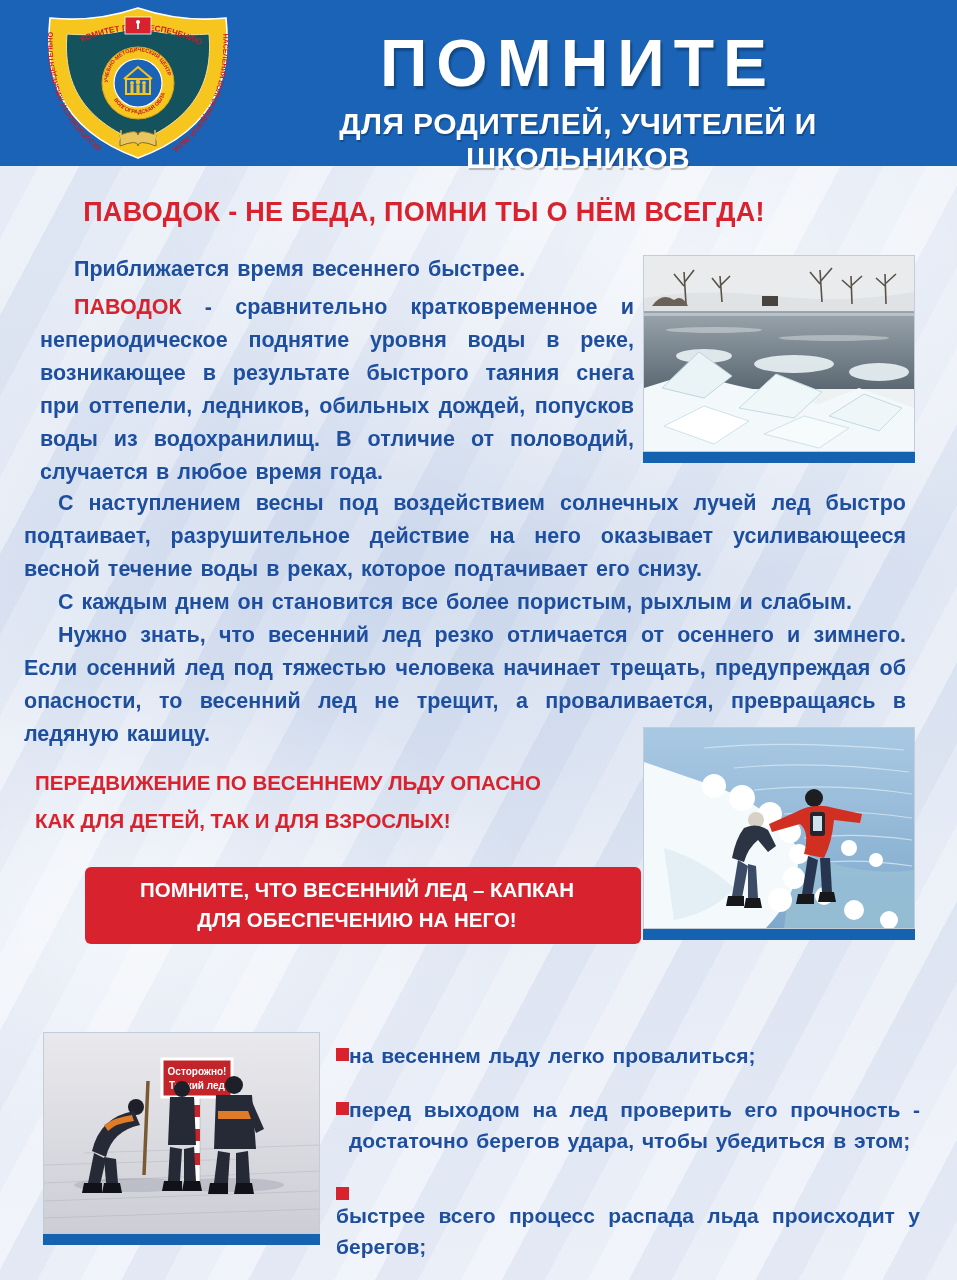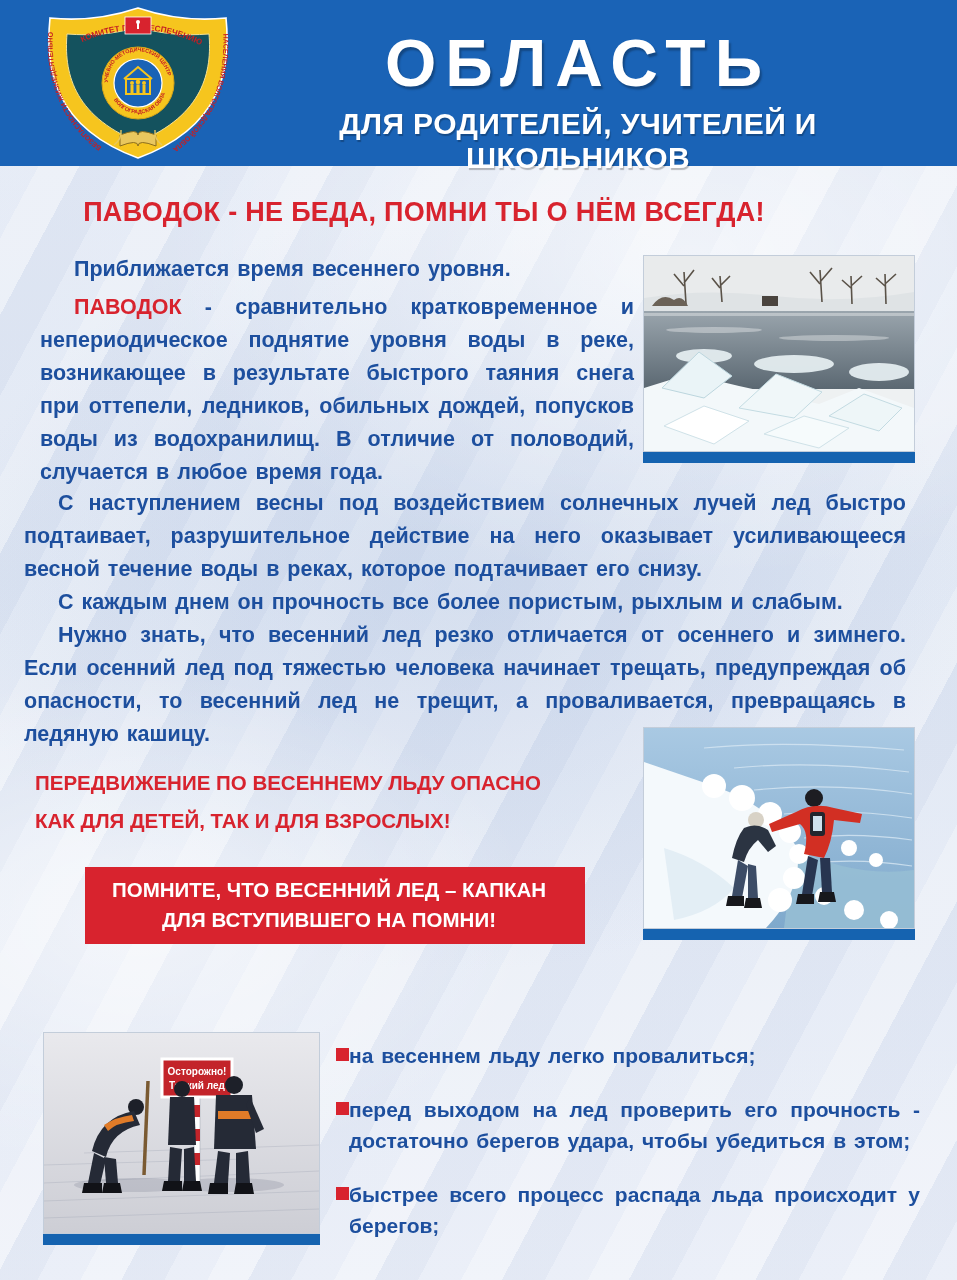--- a/index.html
+++ b/index.html
@@ -27,28 +27,28 @@
           font-size:27px;font-weight:bold;letter-spacing:0.3px;}
   .blue-par{color:#1d4f9e;font-weight:bold;font-size:21.5px;line-height:33px;
             text-align:justify;word-spacing:2px;margin:0;}
   .indent{text-indent:34px;}
   .term{color:#d8232e;}
   .intro-text{left:40px;top:253px;width:594px;}
   .intro-text .lead{margin-bottom:5px;}
   .mid-text{left:24px;top:487px;width:882px;}
   .warning{left:35px;top:764px;width:585px;text-align:left;color:#d8232e;
            font-size:20.5px;font-weight:bold;line-height:38px;}
-  .alert-box{left:85px;top:867px;width:500px;background:#d8232e;color:#ffffff;
+  .alert-box{left:85px;top:867px;width:556px;background:#d8232e;color:#ffffff;
              text-align:center;font-size:20.5px;font-weight:bold;line-height:30px;
-             padding:8px 18px 9px 6px;box-sizing:border-box;}
+             padding:8px 18px 9px 6px;box-sizing:border-box;border-radius:6px;}
   .remember-heading{left:330px;top:995px;width:580px;text-align:center;color:#d8232e;
                     font-size:26px;font-weight:bold;}
   .bullets{left:336px;top:1040px;width:584px;margin:0;padding:0;list-style:none;}
   .bullets li{display:flex;margin-bottom:23px;}
-  .bullets li:last-child{margin-bottom:12px;}
+  .bullets li:last-child{margin-bottom:12px;flex-direction:column;}
   .sq{width:13px;height:13px;background:#d8232e;margin-top:8px;flex:none;}
   .li-text{flex:1;color:#1d4f9e;font-weight:bold;font-size:21px;line-height:31px;
            text-align:justify;word-spacing:2px;}
   
   .photo{display:block;}
   .photo svg{display:block;border:1px solid #c3cdda;background:#fff;}
   .photo .bar{height:11px;background:#1563b0;}
   .photo1{left:643px;top:255px;width:272px;}
   .photo2{left:643px;top:727px;width:272px;}
   .photo3{left:43px;top:1032px;width:277px;}
@@ -106,29 +106,29 @@
         </g>
       </g>
 
       <g>
         <path d="M78 130 Q96 123 96 130 Q96 123 114 130 L114 141 Q96 134 96 141 Q96 134 78 141 Z" fill="#e9c75e" stroke="#8a6d1f" stroke-width="1"></path>
         <path d="M72 140 Q80 134 79 125 M120 140 Q112 134 113 125" stroke="#e9c75e" fill="none" stroke-width="1.4"></path>
       </g>
     </svg>
 
     <div class="abs header-text">
-      <div class="title">ОБЛАСТЬ</div>
+      <div class="title">ПОМНИТЕ</div>
       <div class="subtitle">ДЛЯ РОДИТЕЛЕЙ, УЧИТЕЛЕЙ И ШКОЛЬНИКОВ</div>
     </div>
   </div>
 
   <div class="abs slogan">ПАВОДОК - НЕ БЕДА, ПОМНИ ТЫ О НЁМ ВСЕГДА!</div>
 
   <div class="abs intro-text">
-    <p class="blue-par indent lead">Приближается время весеннего уровня.</p>
+    <p class="blue-par indent lead">Приближается время весеннего быстрее.</p>
     <p class="blue-par indent"><span class="term">ПАВОДОК</span><span> - сравнительно кратковременное и непериодическое поднятие уровня воды в реке, возникающее в результате быстрого таяния снега при оттепели, ледников, обильных дождей, попусков воды из водохранилищ. В отличие от половодий, случается в любое время года.</span></p>
   </div>
 
   <div class="abs photo photo1">
     <svg viewBox="0 0 270 195" width="270" height="195">
       <defs>
         <linearGradient id="p1w" x1="0" y1="0" x2="0" y2="1">
           <stop offset="0" stop-color="#9aa5ad"></stop>
             <stop offset="1" stop-color="#5b6872"></stop>
         </linearGradient>
@@ -163,32 +163,32 @@
         <path d="M185 160 L220 138 L258 152 L235 175 Z" fill="#eef6f8" stroke="#c3dbe2" stroke-width="1"></path>
         <path d="M20 170 L60 150 L105 165 L70 188 Z" fill="#ffffff" stroke="#cfe2e8" stroke-width="1"></path>
         <path d="M120 178 L160 160 L205 172 L175 192 Z" fill="#f6fbfc" stroke="#cfe2e8" stroke-width="1"></path>
       </g>
     </svg>
     <div class="bar"></div>
   </div>
 
   <div class="abs mid-text">
     <p class="blue-par indent">С наступлением весны под воздействием солнечных лучей лед быстро подтаивает, разрушительное действие на него оказывает усиливающееся весной течение воды в реках, которое подтачивает его снизу.</p>
-    <p class="blue-par indent">С каждым днем он прочность все более пористым, рыхлым и слабым.</p>
+    <p class="blue-par indent">С каждым днем он становится все более пористым, рыхлым и слабым.</p>
     <p class="blue-par indent">Нужно знать, что весенний лед резко отличается от осеннего и зимнего. Если осенний лед под тяжестью человека начинает трещать, предупреждая об опасности, то весенний лед не трещит, а проваливается, превращаясь в ледяную кашицу.</p>
   </div>
 
   <div class="abs warning">
     <div>ПЕРЕДВИЖЕНИЕ ПО ВЕСЕННЕМУ ЛЬДУ ОПАСНО</div>
     <div>КАК ДЛЯ ДЕТЕЙ, ТАК И ДЛЯ ВЗРОСЛЫХ!</div>
   </div>
 
   <div class="abs alert-box">
     <div>ПОМНИТЕ, ЧТО ВЕСЕННИЙ ЛЕД – КАПКАН</div>
-    <div>ДЛЯ ВСТУПИВШЕГО НА ПОМНИ!</div>
+    <div>ДЛЯ ОБЕСПЕЧЕНИЮ НА НЕГО!</div>
   </div>
 
   <div class="abs photo photo2">
     <svg viewBox="0 0 270 200" width="270" height="200">
       <defs>
         <linearGradient id="p2w" x1="0" y1="0" x2="0" y2="1">
           <stop offset="0" stop-color="#a9c9e3"></stop>
             <stop offset="1" stop-color="#7fa9cc"></stop>
         </linearGradient>
       </defs>

